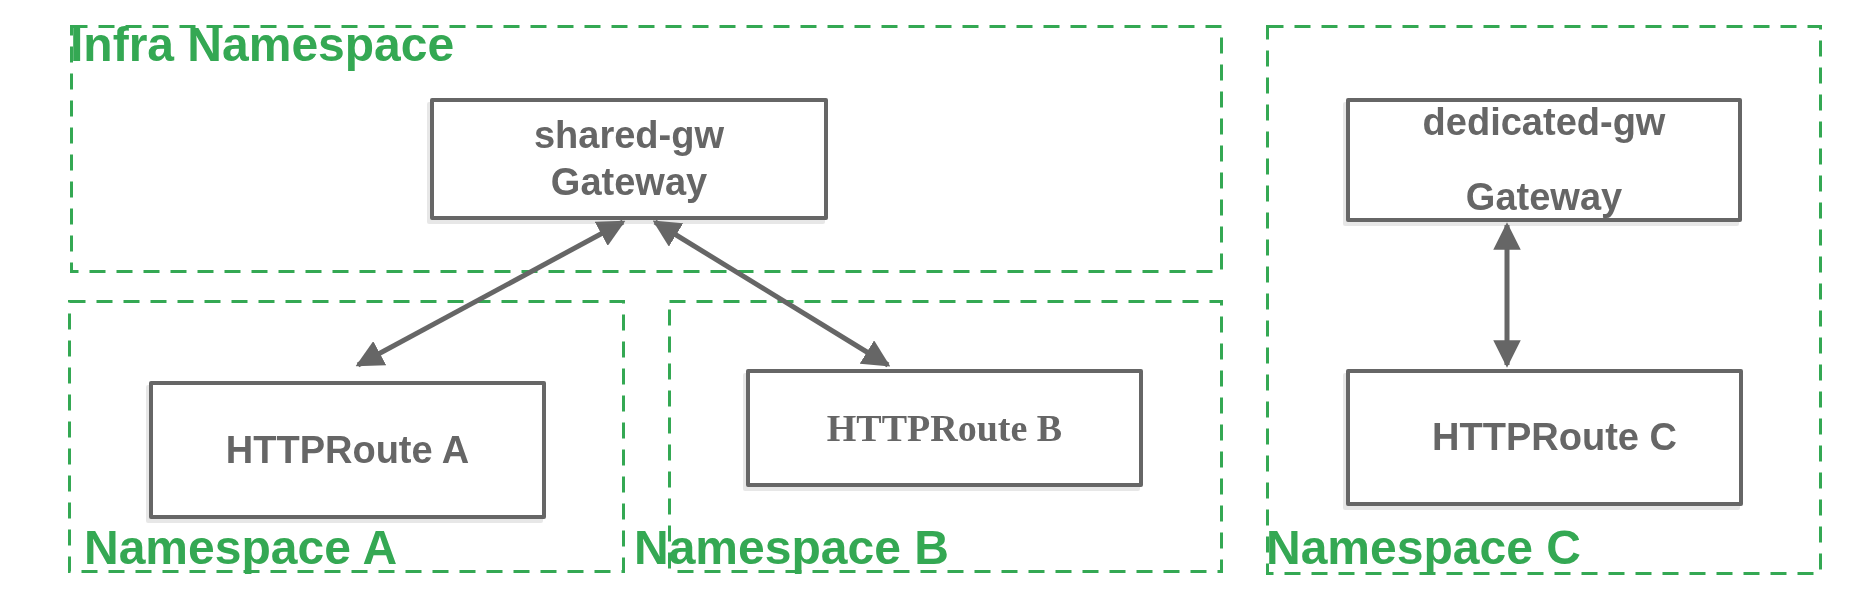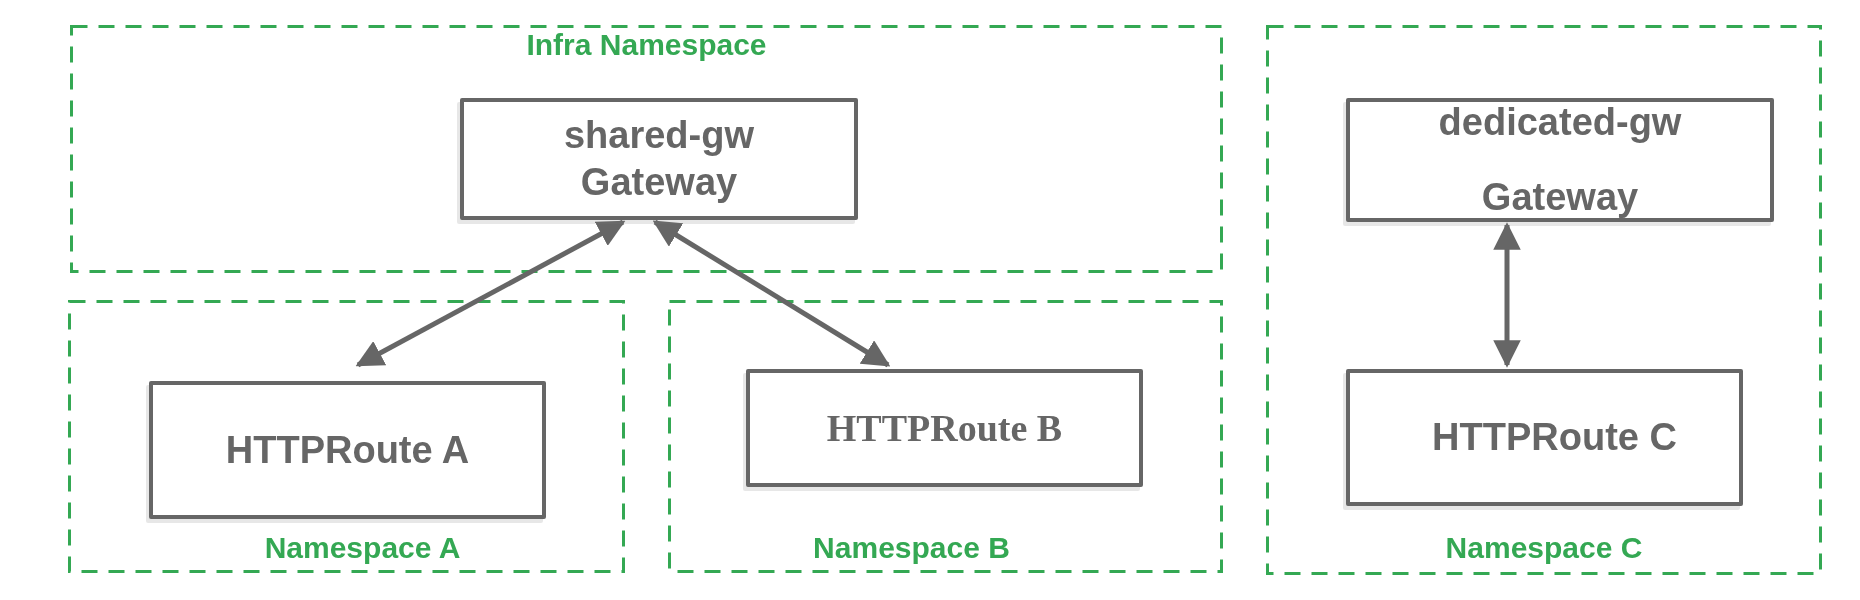--- a/index.html
+++ b/index.html
@@ -14,23 +14,22 @@
     background:var(--bg);
     font-family:"Liberation Sans", sans-serif;
     position:relative;
     overflow:hidden;
   }
   .stage{position:absolute;inset:0;}
 
   
   .ns-title{
     position:absolute;
-    text-align:center;
     font-weight:bold;
-    font-size:30px;
+    font-size:48px;
     line-height:42px;
     color:var(--green);
     letter-spacing:0px;
     user-select:none;
   }
 
   
   .node{
     position:absolute;
     box-sizing:border-box;
@@ -94,21 +93,21 @@
     <rect class="ns-border" x="669.5" y="301.5" width="552" height="270"></rect>
     <rect class="ns-border" x="1267.5" y="26.5" width="553" height="547"></rect>
 
     <line class="arrow" x1="623" y1="222" x2="358" y2="365" marker-start="url(#ah)" marker-end="url(#ah)"></line>
     <line class="arrow" x1="655" y1="222" x2="888" y2="365" marker-start="url(#ah)" marker-end="url(#ah)"></line>
     <line class="arrow" x1="1507" y1="225" x2="1507" y2="365" marker-start="url(#ah)" marker-end="url(#ah)"></line>
   </svg>
 
   <div>
     <div class="ns-title" style="left:70px;top:24px;width:1153px;">Infra Namespace</div>
-    <div class="node" style="left:460px;top:98px;width:398px;height:122px;">
+    <div class="node" style="left:430px;top:98px;width:398px;height:122px;">
       <span>shared-gw</span>
       <span>Gateway</span>
     </div>
   </div>
 
 
   <div>
     <div class="node" style="left:149px;top:369px;width:397px;height:138px;margin-top:12px;">
       <span>HTTPRoute A</span>
     </div>
@@ -116,21 +115,21 @@
   </div>
 
   <div>
     <div class="node" style="left:746px;top:369px;width:397px;height:118px;font-family:Liberation Serif, serif;">
       <span>HTTPRoute B</span>
     </div>
     <div class="ns-title" style="left:634px;top:527px;width:555px;">Namespace B</div>
   </div>
 
   <div>
-    <div class="node" style="left:1346px;top:98px;width:428px;height:124px;gap:28px;">
+    <div class="node" style="left:1346px;top:98px;width:396px;height:124px;gap:28px;">
       <span>dedicated-gw</span>
       <span>Gateway</span>
     </div>
     <div class="node" style="left:1346px;top:369px;width:397px;height:137px;padding-left:20px;">
       <span>HTTPRoute C</span>
     </div>
     <div class="ns-title" style="left:1266px;top:527px;width:556px;">Namespace C</div>
   </div>
 
 </div>

